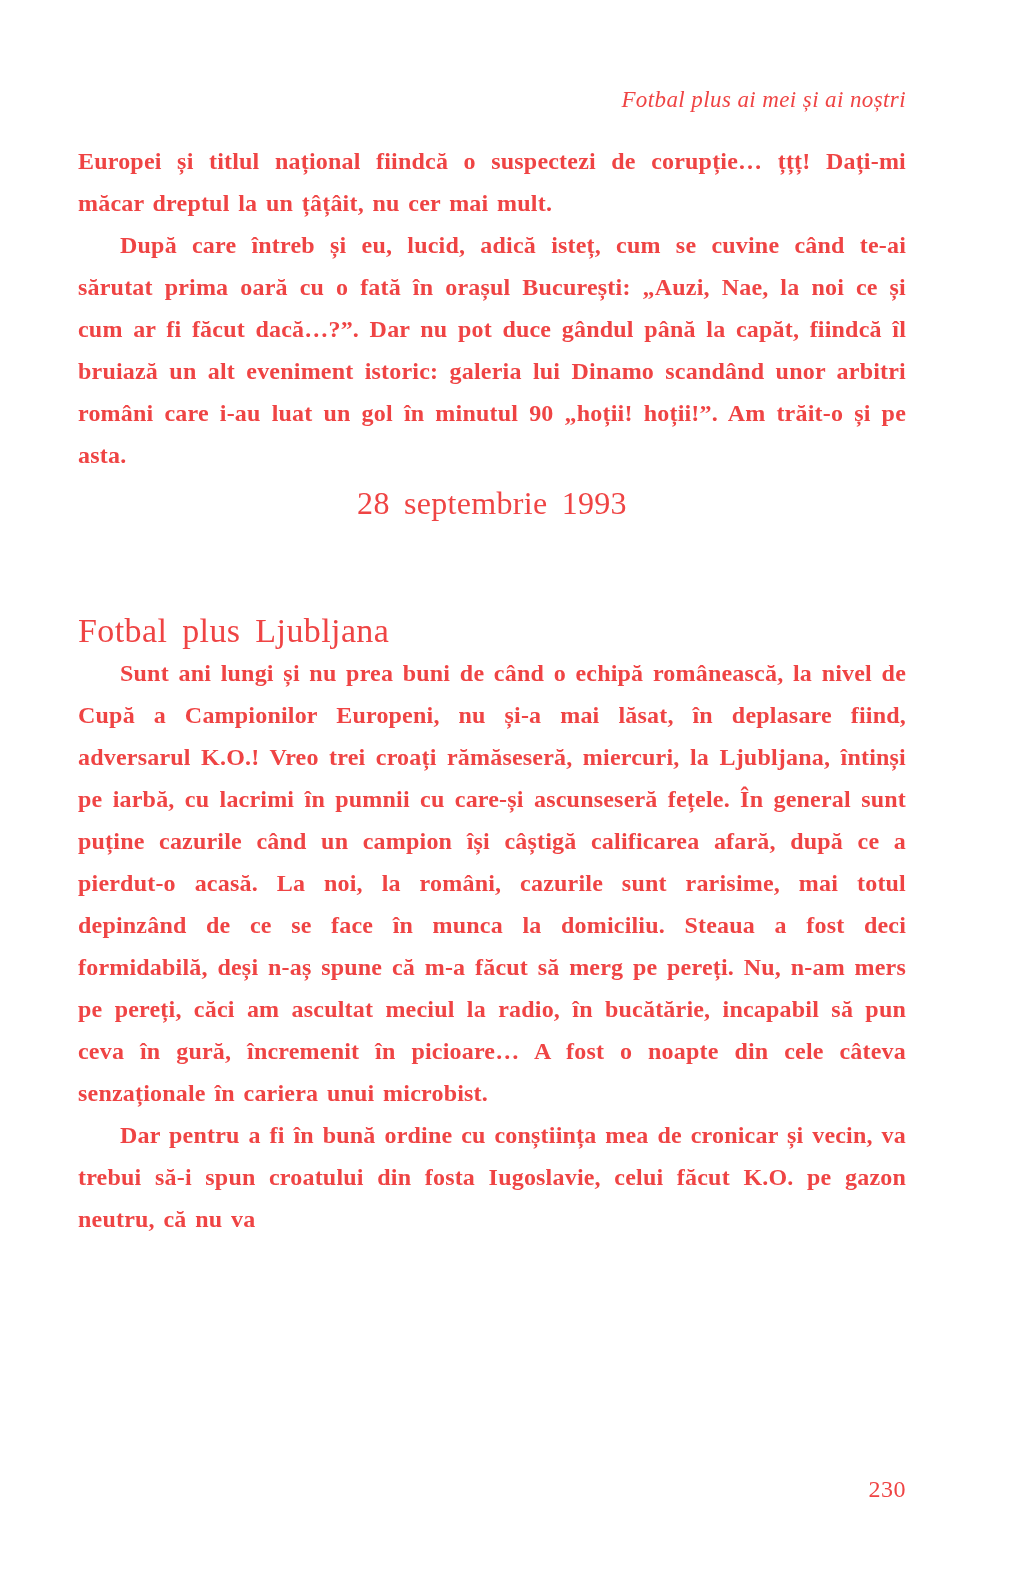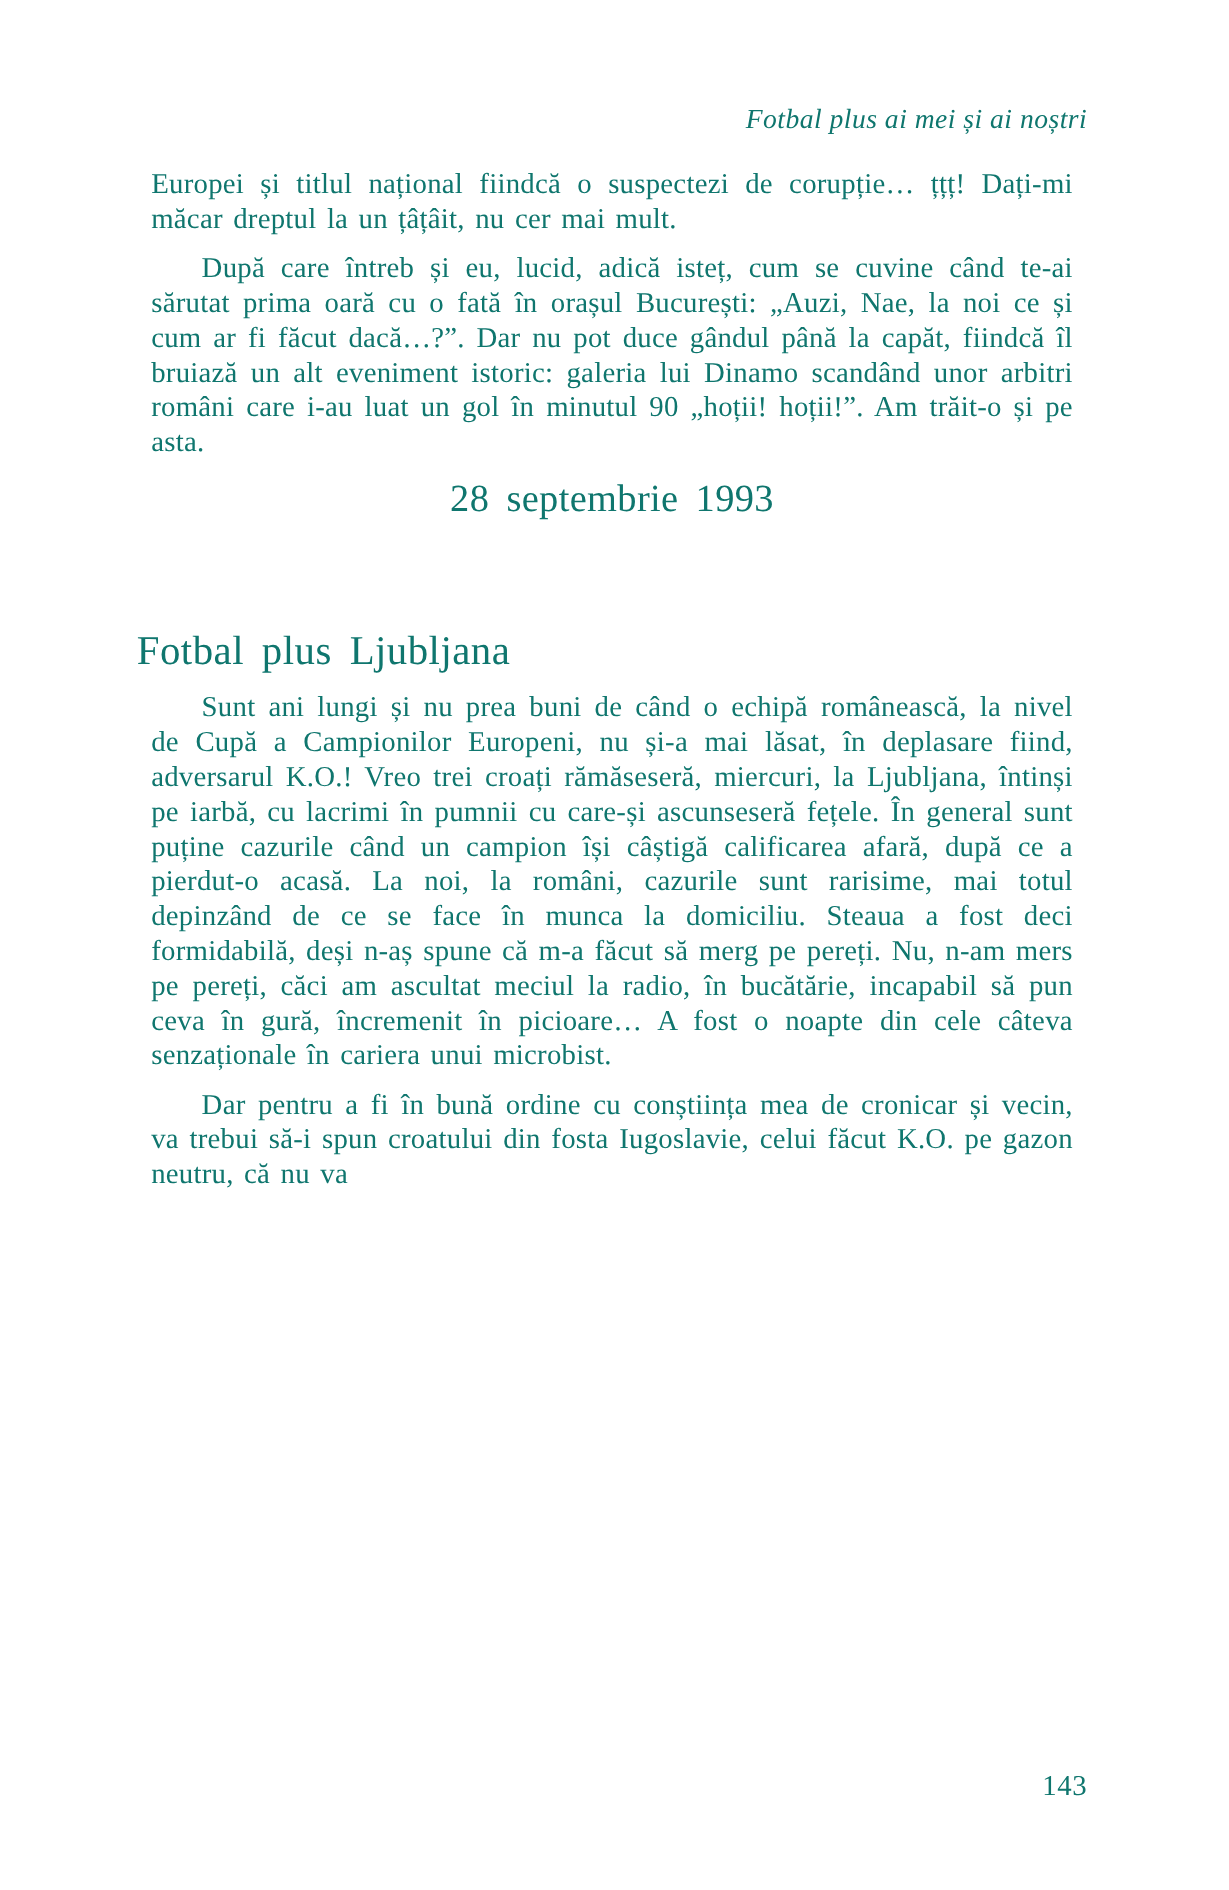--- a/index.html
+++ b/index.html
@@ -7,41 +7,42 @@
     padding: 0;
     background: #ffffff;
   }
   .page {
     position: relative;
     width: 1024px;
     height: 1575px;
     margin: 0 auto;
     background: #ffffff;
     box-sizing: border-box;
-    padding: 86px 118px 0 114px;
+    padding: 86px 118px 0 78px;
     font-family: "Liberation Serif", "DejaVu Serif", serif;
-    color: #0f766e;
+    color: #ef4444;
     overflow: hidden;
   }
   .running-header {
     text-align: right;
     font-style: italic;
     font-size: 23px;
     line-height: 28px;
     margin-bottom: 26px;
     letter-spacing: 0.4px;
   }
   p.body {
-    margin: 12px;
+    margin: 0;
     font-size: 24px;
-    line-height: 29px;
+    line-height: 42px;
     text-align: justify;
     text-justify: inter-word;
     word-spacing: 2.5px;
     letter-spacing: 0.2px;
+    font-weight: bold;
   }
   p.body.indent {
     text-indent: 42px;
   }
   .date-line {
     margin-top: 8px;
     text-align: center;
     font-size: 32px;
     line-height: 38px;
     word-spacing: 6px;
@@ -89,15 +90,15 @@
 
   <div class="date-line">28 septembrie 1993</div>
 
   <h1 class="chapter-title">Fotbal plus Ljubljana</h1>
 
 
   <p class="body indent first-after-title">Sunt ani lungi și nu prea buni de când o echipă românească, la nivel de Cupă a Campionilor Europeni, nu și-a mai lăsat, în deplasare fiind, adversarul K.O.! Vreo trei croați rămăseseră, miercuri, la Ljubljana, întinși pe iarbă, cu lacrimi în pumnii cu care-și ascunseseră fețele. În general sunt puține cazurile când un campion își câștigă calificarea afară, după ce a pierdut-o acasă. La noi, la români, cazurile sunt rarisime, mai totul depinzând de ce se face în munca la domiciliu. Steaua a fost deci formidabilă, deși n-aș spune că m-a făcut să merg pe pereți. Nu, n-am mers pe pereți, căci am ascultat meciul la radio, în bucătărie, incapabil să pun ceva în gură, încremenit în picioare… A fost o noapte din cele câteva senzaționale în cariera unui microbist.</p>
 
   <p class="body indent">Dar pentru a fi în bună ordine cu conștiința mea de cronicar și vecin, va trebui să-i spun croatului din fosta Iugoslavie, celui făcut K.O. pe gazon neutru, că nu va</p>
 
-  <div class="page-number">143</div>
+  <div class="page-number">230</div>
 
 </div>
 
 </body></html>

